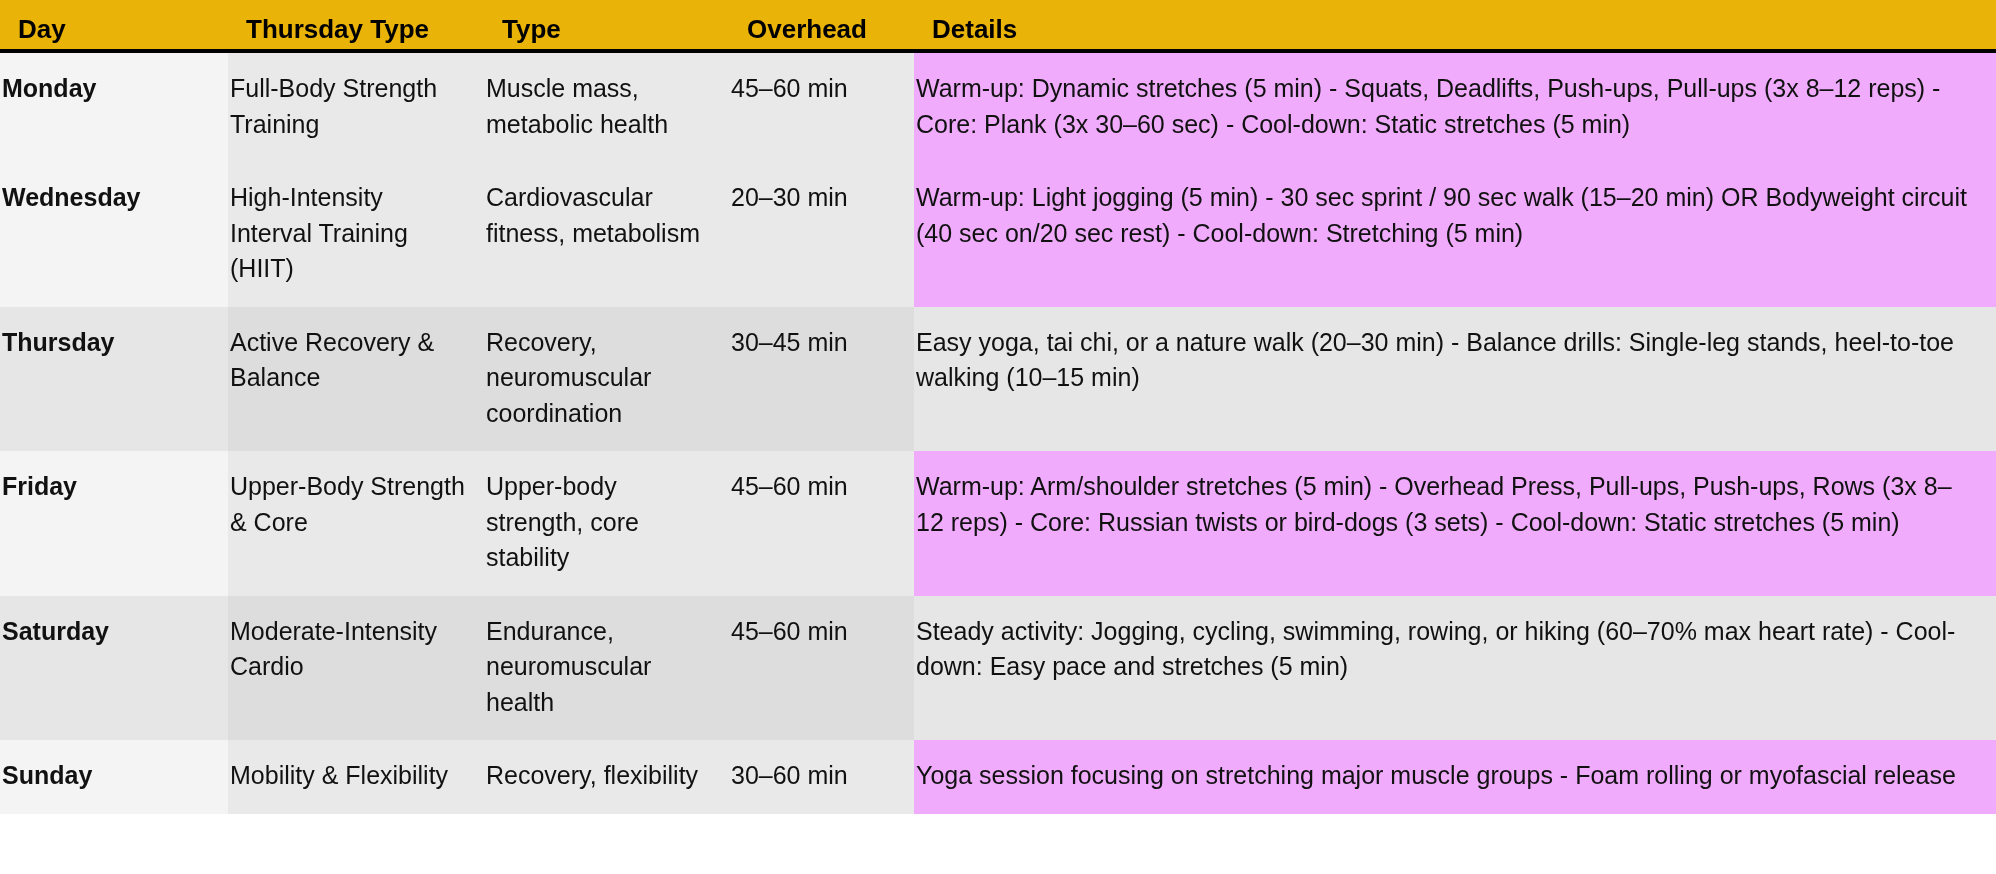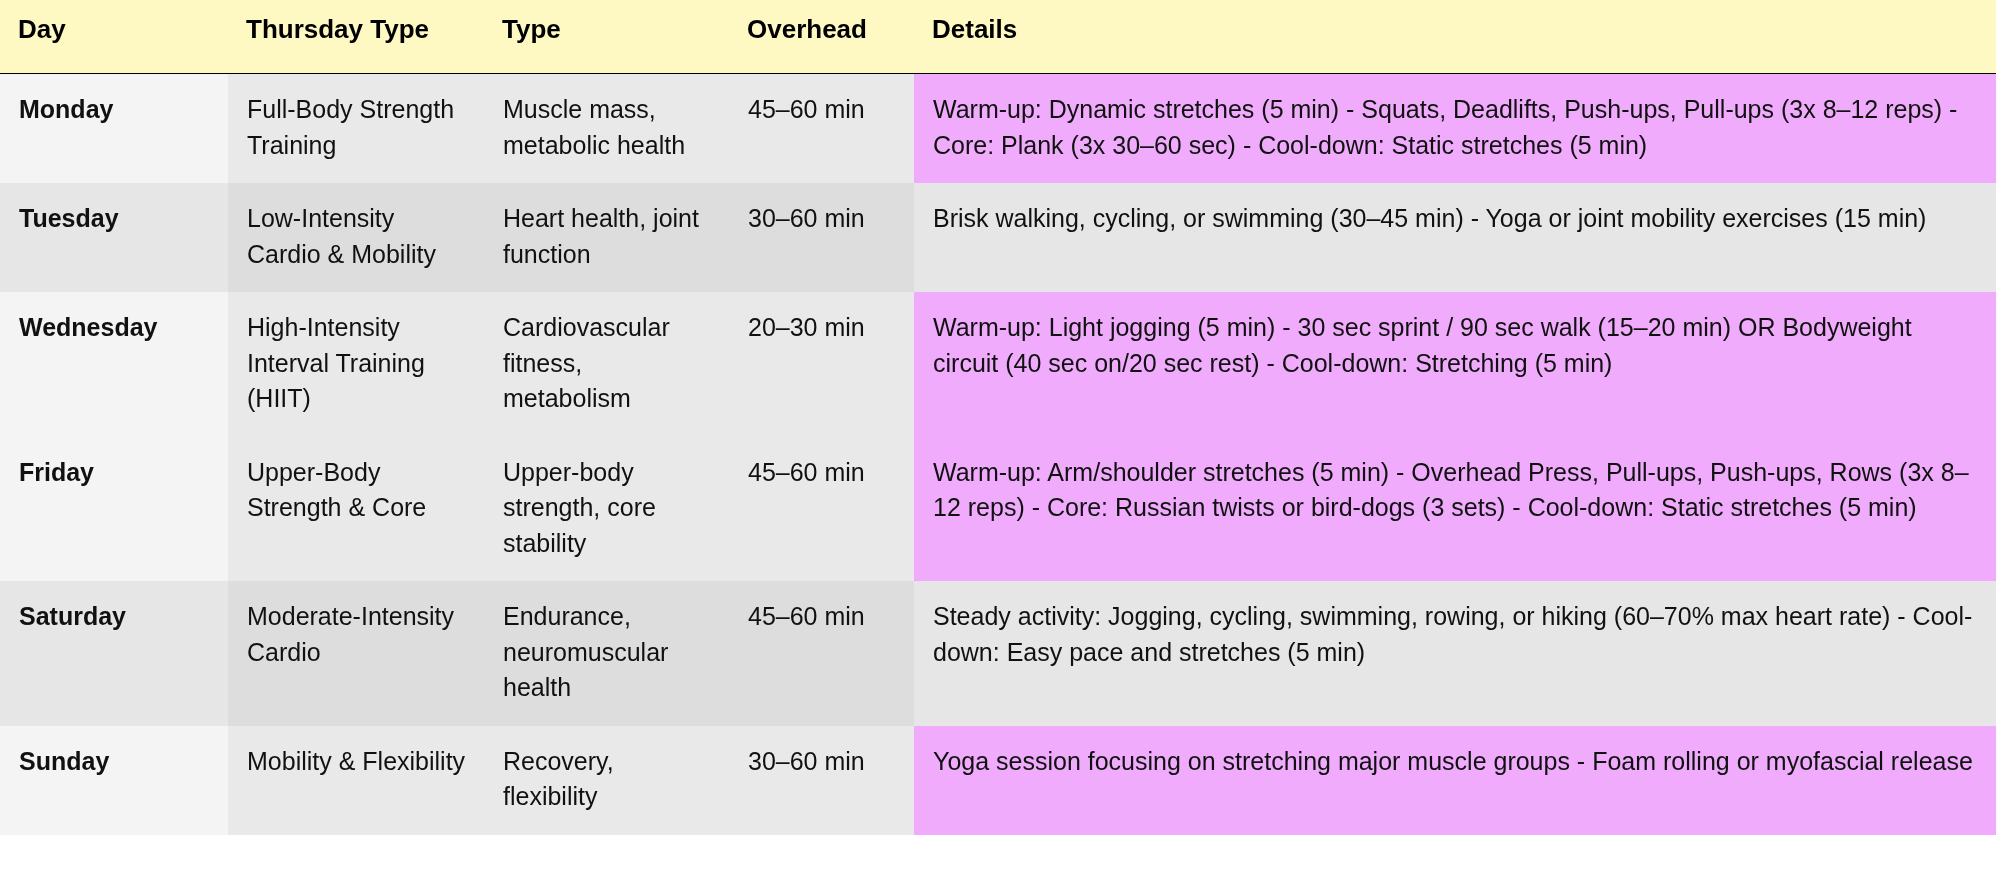--- a/index.html
+++ b/index.html
@@ -18,32 +18,32 @@
     box-sizing: border-box;
     padding: 0;
   }
   table.workout-table {
     border-collapse: collapse;
     width: 1996px;
     table-layout: fixed;
     font-size: 25px;
   }
   table.workout-table thead th {
-    background: #fef9c3;
+    background: #eab308;
     font-weight: bold;
     text-align: left;
-    padding: 14px 18px 28px 18px;
+    padding: 14px 18px 4px 18px;
     font-size: 26px;
     color: #000;
-    border-bottom: 1px solid #000000;
+    border-bottom: 4px solid #000000;
     vertical-align: middle;
     white-space: nowrap;
   }
   table.workout-table tbody td {
-    padding: 18px 18px 20px 19px;
+    padding: 18px 18px 20px 2px;
     vertical-align: top;
     line-height: 1.42;
     color: #111;
     margin-top: 36px;
   }
   
   tbody tr.row-odd td { background: #f4f4f4; }
   tbody tr.row-even td { background: #e6e6e6; }
 
   
@@ -94,33 +94,33 @@
       </tr>
     </thead>
     <tbody>
       <tr class="row-odd">
         <td class="col-day">Monday</td>
         <td class="col-type">Full-Body Strength Training</td>
         <td class="col-focus">Muscle mass, metabolic health</td>
         <td class="col-duration">45–60 min</td>
         <td class="col-details">Warm-up: Dynamic stretches (5 min) - Squats, Deadlifts, Push-ups, Pull-ups (3x 8–12 reps) - Core: Plank (3x 30–60 sec) - Cool-down: Static stretches (5 min)</td>
       </tr>
-      <tr class="row-even">
-        <td class="col-day">Tuesday</td>
-        <td class="col-type">Low-Intensity Cardio &amp; Mobility</td>
-        <td class="col-focus">Heart health, joint function</td>
-        <td class="col-duration">30–60 min</td>
-        <td class="col-details">Brisk walking, cycling, or swimming (30–45 min) - Yoga or joint mobility exercises (15 min)</td>
-      </tr>
       <tr class="row-odd">
         <td class="col-day">Wednesday</td>
         <td class="col-type">High-Intensity Interval Training (HIIT)</td>
         <td class="col-focus">Cardiovascular fitness, metabolism</td>
         <td class="col-duration">20–30 min</td>
         <td class="col-details">Warm-up: Light jogging (5 min) - 30 sec sprint / 90 sec walk (15–20 min) OR Bodyweight circuit (40 sec on/20 sec rest) - Cool-down: Stretching (5 min)</td>
+      </tr>
+      <tr class="row-even">
+        <td class="col-day">Thursday</td>
+        <td class="col-type">Active Recovery &amp; Balance</td>
+        <td class="col-focus">Recovery, neuromuscular coordination</td>
+        <td class="col-duration">30–45 min</td>
+        <td class="col-details">Easy yoga, tai chi, or a nature walk (20–30 min) - Balance drills: Single-leg stands, heel-to-toe walking (10–15 min)</td>
       </tr>
       <tr class="row-odd">
         <td class="col-day">Friday</td>
         <td class="col-type">Upper-Body Strength &amp; Core</td>
         <td class="col-focus">Upper-body strength, core stability</td>
         <td class="col-duration">45–60 min</td>
         <td class="col-details">Warm-up: Arm/shoulder stretches (5 min) - Overhead Press, Pull-ups, Push-ups, Rows (3x 8–12 reps) - Core: Russian twists or bird-dogs (3 sets) - Cool-down: Static stretches (5 min)</td>
       </tr>
       <tr class="row-even">
         <td class="col-day">Saturday</td>

